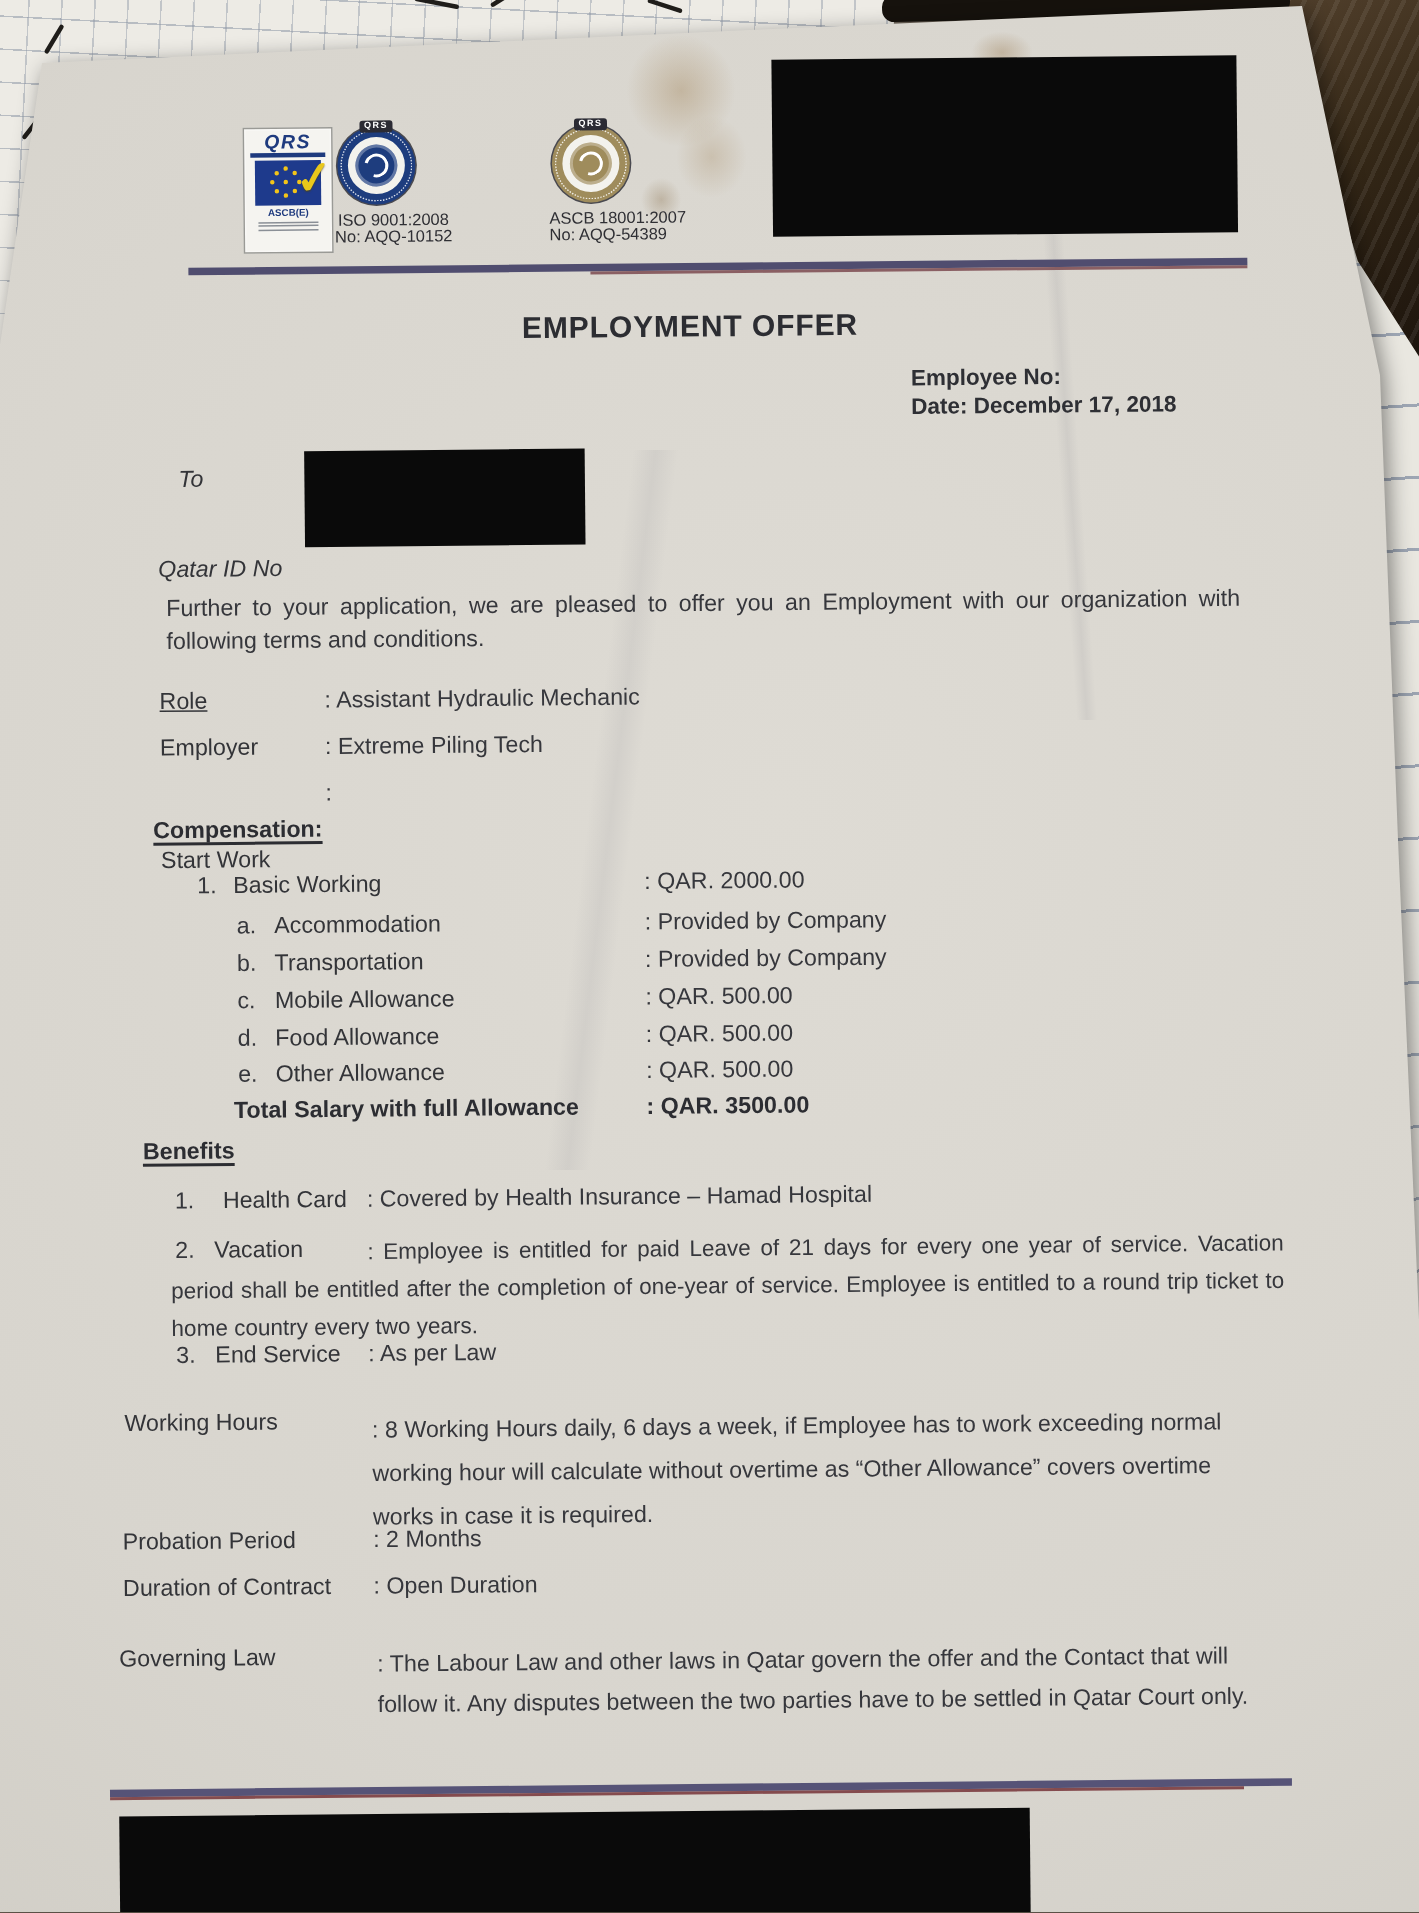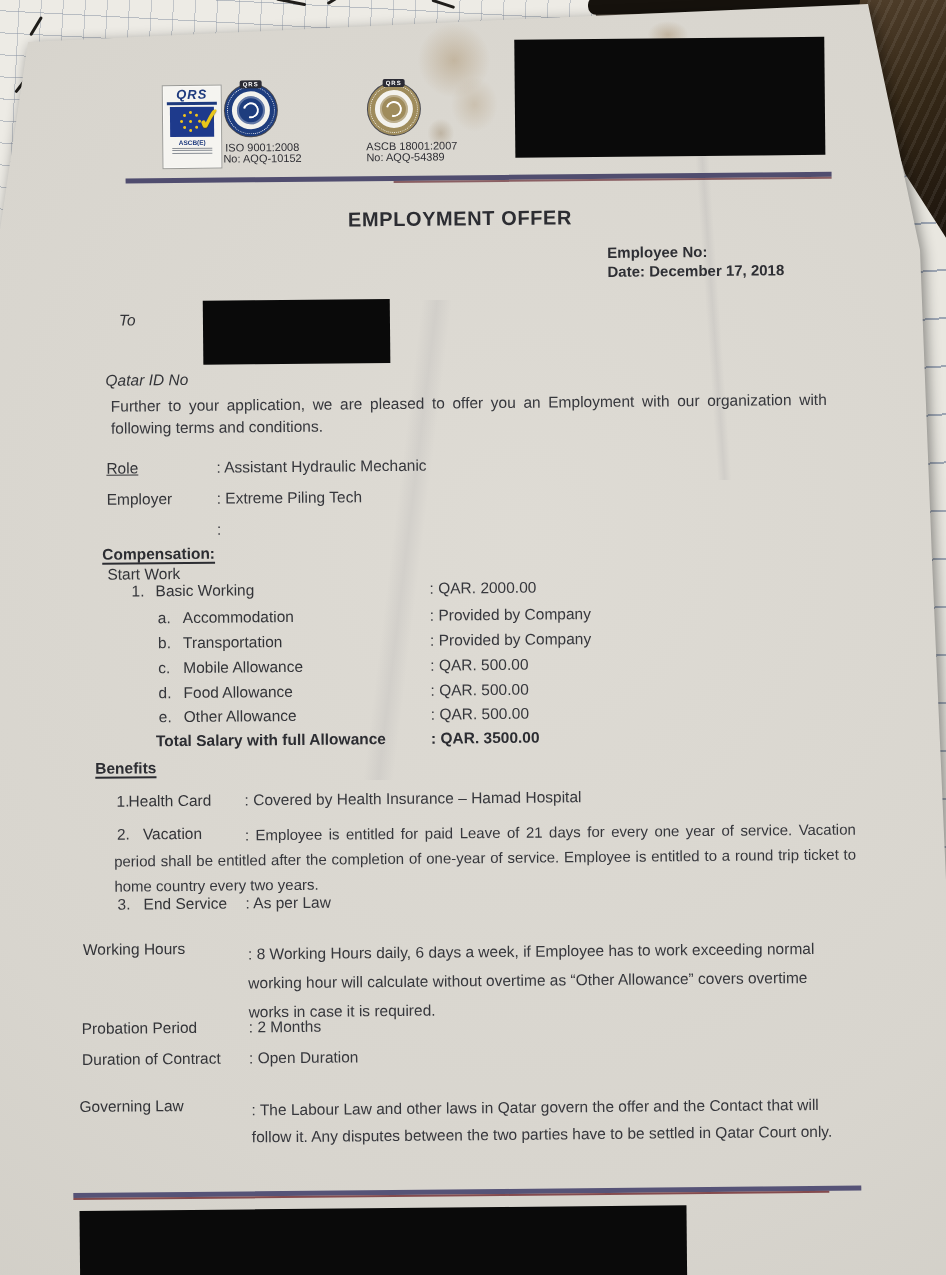--- a/index.html
+++ b/index.html
@@ -212,21 +212,21 @@
         <div class="abs" style="left:158px;top:709px;">e.</div>
         <div class="abs lbl" style="left:183px;top:709px;">Other Allowance</div>
         <div class="abs" style="left:430px;top:709px;">: QAR. 500.00</div>
 
         <div class="abs bold" style="left:155px;top:733px;">Total Salary with full Allowance</div>
         <div class="abs bold" style="left:430px;top:733px;">: QAR. 3500.00</div>
 
         <div class="abs heading" style="left:94px;top:760px;">Benefits</div>
 
         <div class="abs" style="left:115px;top:793px;">1.</div>
-        <div class="abs lbl" style="left:127px;top:793px;">Health Card</div>
+        <div class="abs lbl" style="left:147px;top:793px;">Health Card</div>
         <div class="abs" style="left:243px;top:793px;">: Covered by Health Insurance – Hamad Hospital</div>
 
         <div class="abs" style="left:115px;top:826px;">2.</div>
         <div class="abs lbl" style="left:141px;top:826px;">Vacation</div>
         <div class="abs b2val">: Employee is entitled for paid Leave of 21 days for every one year of service. Vacation period shall be entitled after the completion of one-year of service. Employee is entitled to a round trip ticket to home country every two years.</div>
 
         <div class="abs" style="left:115px;top:896px;">3.</div>
         <div class="abs lbl" style="left:141px;top:896px;">End Service</div>
         <div class="abs" style="left:243px;top:896px;">: As per Law</div>
 

